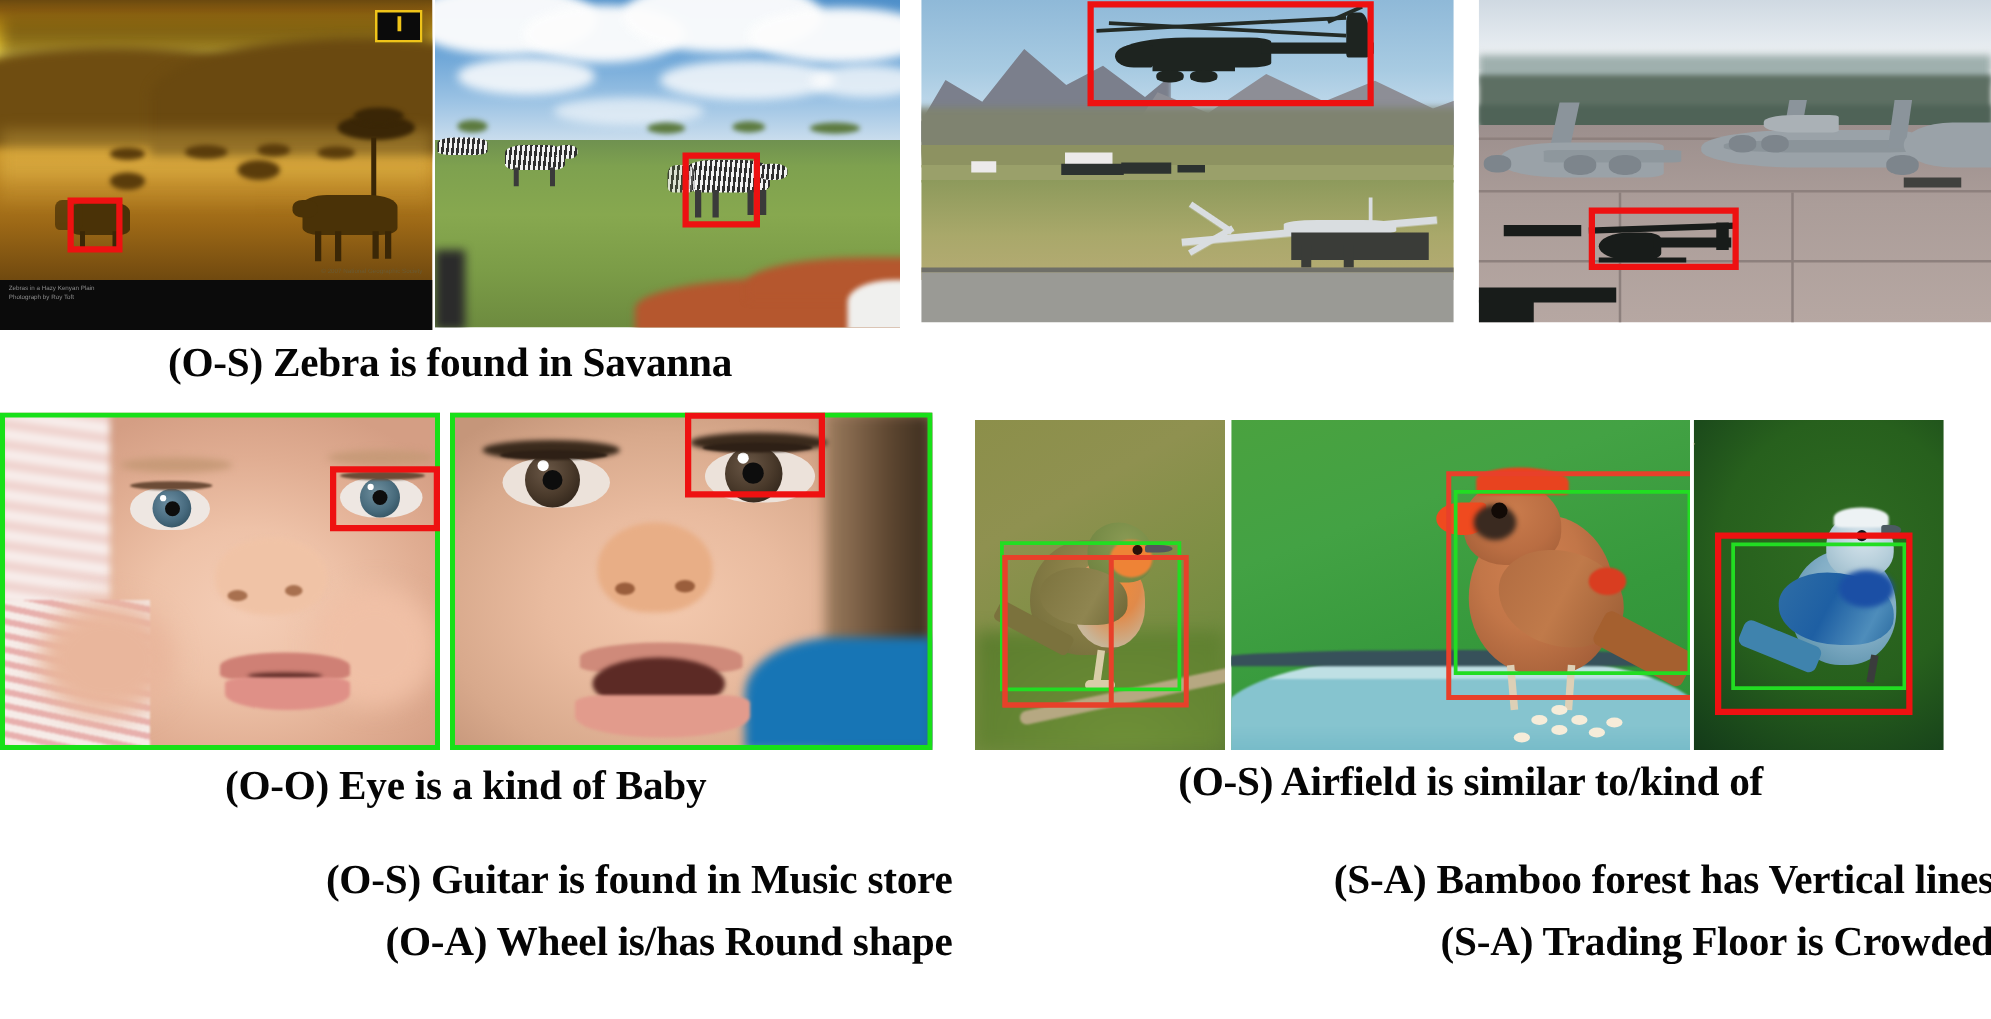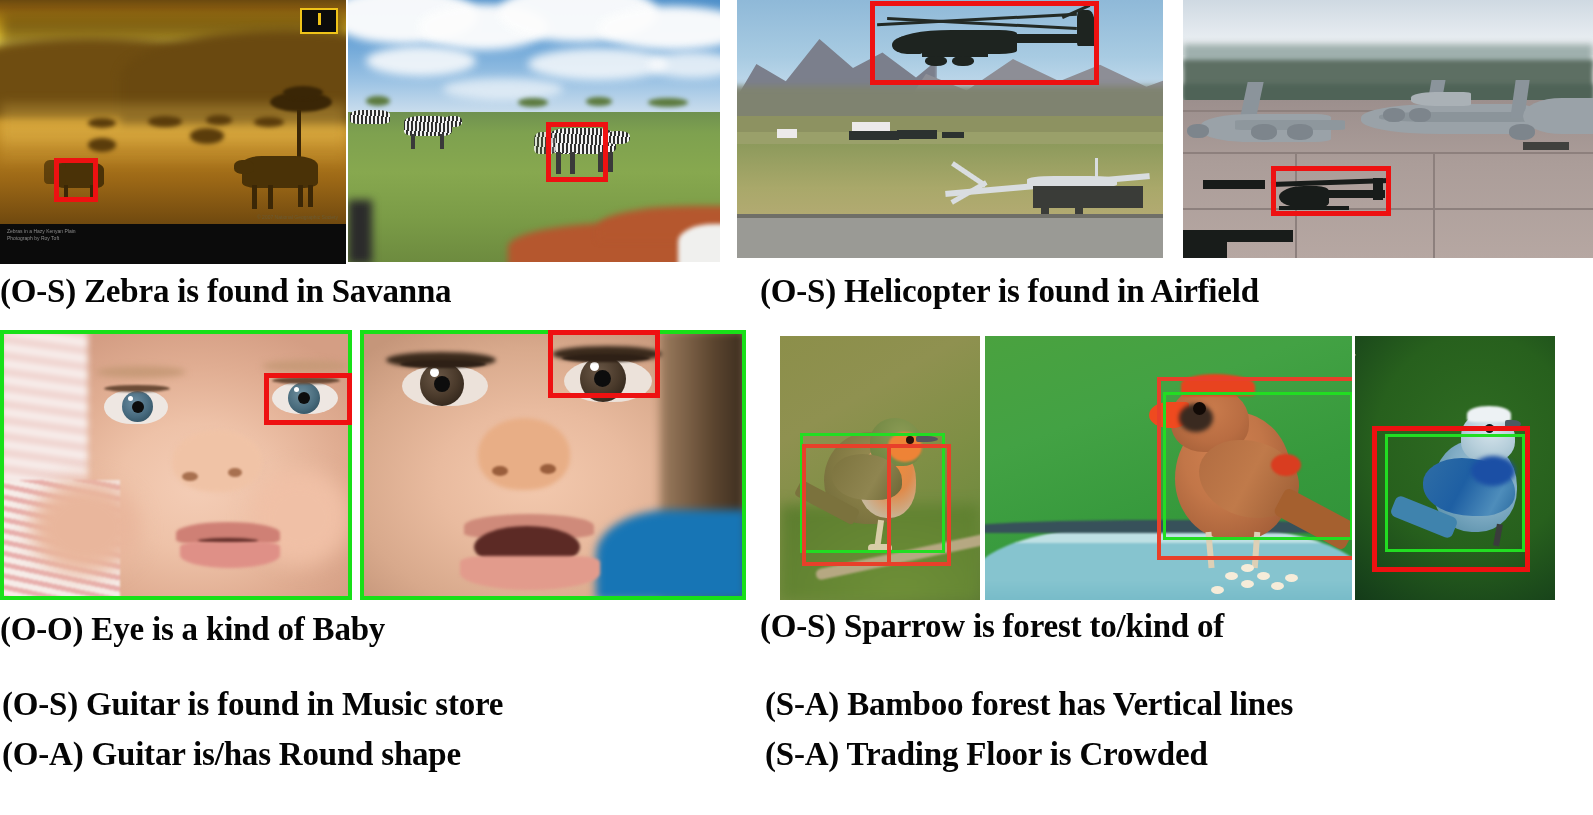--- a/index.html
+++ b/index.html
@@ -2,22 +2,22 @@
 <html><head>
 <meta charset="utf-8">
 <style>
   html,body{margin:0;padding:0;background:#fff;}
   body{width:1593px;height:815px;font-family:"Liberation Serif",serif;overflow:hidden;}
   #stage{position:relative;width:1593px;height:815px;background:#fff;}
 
   .panel{position:absolute;overflow:hidden;}
   .cap{position:absolute;font-family:"Liberation Serif",serif;font-weight:bold;
        color:#050505;white-space:nowrap;letter-spacing:-0.2px;}
-  .cap.ctr{text-align:left;}
-  .cap.lft{text-align:left;}
+  .cap.ctr{text-align:center;}
+  .cap.lft{text-align:right;}
 
   .bbox{position:absolute;box-sizing:border-box;}
   .bbox.red{border:5px solid #ee1111;}
   .bbox.redthin{border:4px solid #e8402a;}
   .bbox.greenthin{border:3px solid #22dd22;}
   .frame-green{position:absolute;box-sizing:border-box;border:4px solid #18e018;}
 
   
   #p1 .bg{position:absolute;inset:0;background:
       linear-gradient(to bottom,
@@ -286,21 +286,20 @@
     <div class="dkheli" style="left:140px;top:190px;width:62px;height:8px;"></div>
     <div class="dkheli" style="left:190px;top:178px;width:10px;height:22px;"></div>
     <div class="dkheli" style="left:96px;top:206px;width:70px;height:4px;"></div>
     <div class="bbox red" style="left:88px;top:166px;width:120px;height:50px;"></div>
     <div class="dkheli" style="left:20px;top:180px;width:62px;height:9px;"></div>
     <div class="dkheli" style="left:0px;top:230px;width:110px;height:12px;"></div>
     <div class="dkheli" style="left:0px;top:240px;width:44px;height:18px;"></div>
   </div>
 
   <div class="cap ctr" style="left:0;top:272px;width:720px;font-size:33px;line-height:38px;">(O-S) Zebra is found in Savanna</div>
-  <div class="cap ctr" style="left:760px;top:272px;width:833px;font-size:33px;line-height:38px;">(O-S) Helicopter is found in Airfield</div>
 
   <div class="panel" id="b1" style="left:0;top:330px;width:352px;height:270px;">
     <div class="babybg"></div>
     <div class="bibtop"></div>
     <div class="bib"></div>
     <div class="cheekL" style="left:30px;top:150px;width:110px;height:95px;"></div>
     <div class="cheekL" style="left:250px;top:140px;width:100px;height:95px;background:#f0c0a6;"></div>
 
     <div class="brow" style="left:96px;top:36px;width:90px;height:12px;"></div>
     <div class="eyewhite" style="left:104px;top:60px;width:64px;height:34px;"></div>
@@ -420,20 +419,20 @@
     <div class="birdpart" style="left:68px;top:122px;width:92px;height:58px;border-radius:44% 60% 38% 56%;
                 background:linear-gradient(118deg,#2f6ea6,#1e5fa3 44%,#4e8dbb 78%,#2a6a9f);"></div>
     <div class="birdpart" style="left:116px;top:120px;width:44px;height:30px;border-radius:50%;background:#1b4fa5;filter:blur(2px);"></div>
     <div class="birdpart" style="left:36px;top:170px;width:66px;height:22px;background:#3f83ad;transform:rotate(22deg);border-radius:6px;"></div>
     <div class="birdpart" style="left:140px;top:188px;width:6px;height:22px;background:#3a3c3c;transform:rotate(10deg);"></div>
     <div class="bbox greenthin" style="left:30px;top:98px;width:140px;height:118px;"></div>
     <div class="bbox red" style="left:17px;top:90px;width:158px;height:146px;"></div>
   </div>
 
   <div class="cap ctr" style="left:0;top:610px;width:745px;font-size:33px;line-height:38px;">(O-O) Eye is a kind of Baby</div>
-  <div class="cap ctr" style="left:760px;top:608px;width:833px;font-size:33px;line-height:36px;">(O-S) Sparrow is forest to/kind of</div>
+  <div class="cap ctr" style="left:760px;top:608px;width:833px;font-size:33px;line-height:36px;">(O-S) Airfield is similar to/kind of</div>
 
   <div class="cap lft" style="left:2px;top:684px;width:760px;font-size:33px;line-height:40px;">(O-S) Guitar is found in Music store</div>
   <div class="cap lft" style="left:765px;top:684px;width:830px;font-size:33px;line-height:40px;">(S-A) Bamboo forest has Vertical lines</div>
-  <div class="cap lft" style="left:2px;top:734px;width:760px;font-size:33px;line-height:40px;">(O-A) Guitar is/has Round shape</div>
+  <div class="cap lft" style="left:2px;top:734px;width:760px;font-size:33px;line-height:40px;">(O-A) Wheel is/has Round shape</div>
   <div class="cap lft" style="left:765px;top:734px;width:830px;font-size:33px;line-height:40px;">(S-A) Trading Floor is Crowded</div>
 
 </div>
 
 </body></html>

